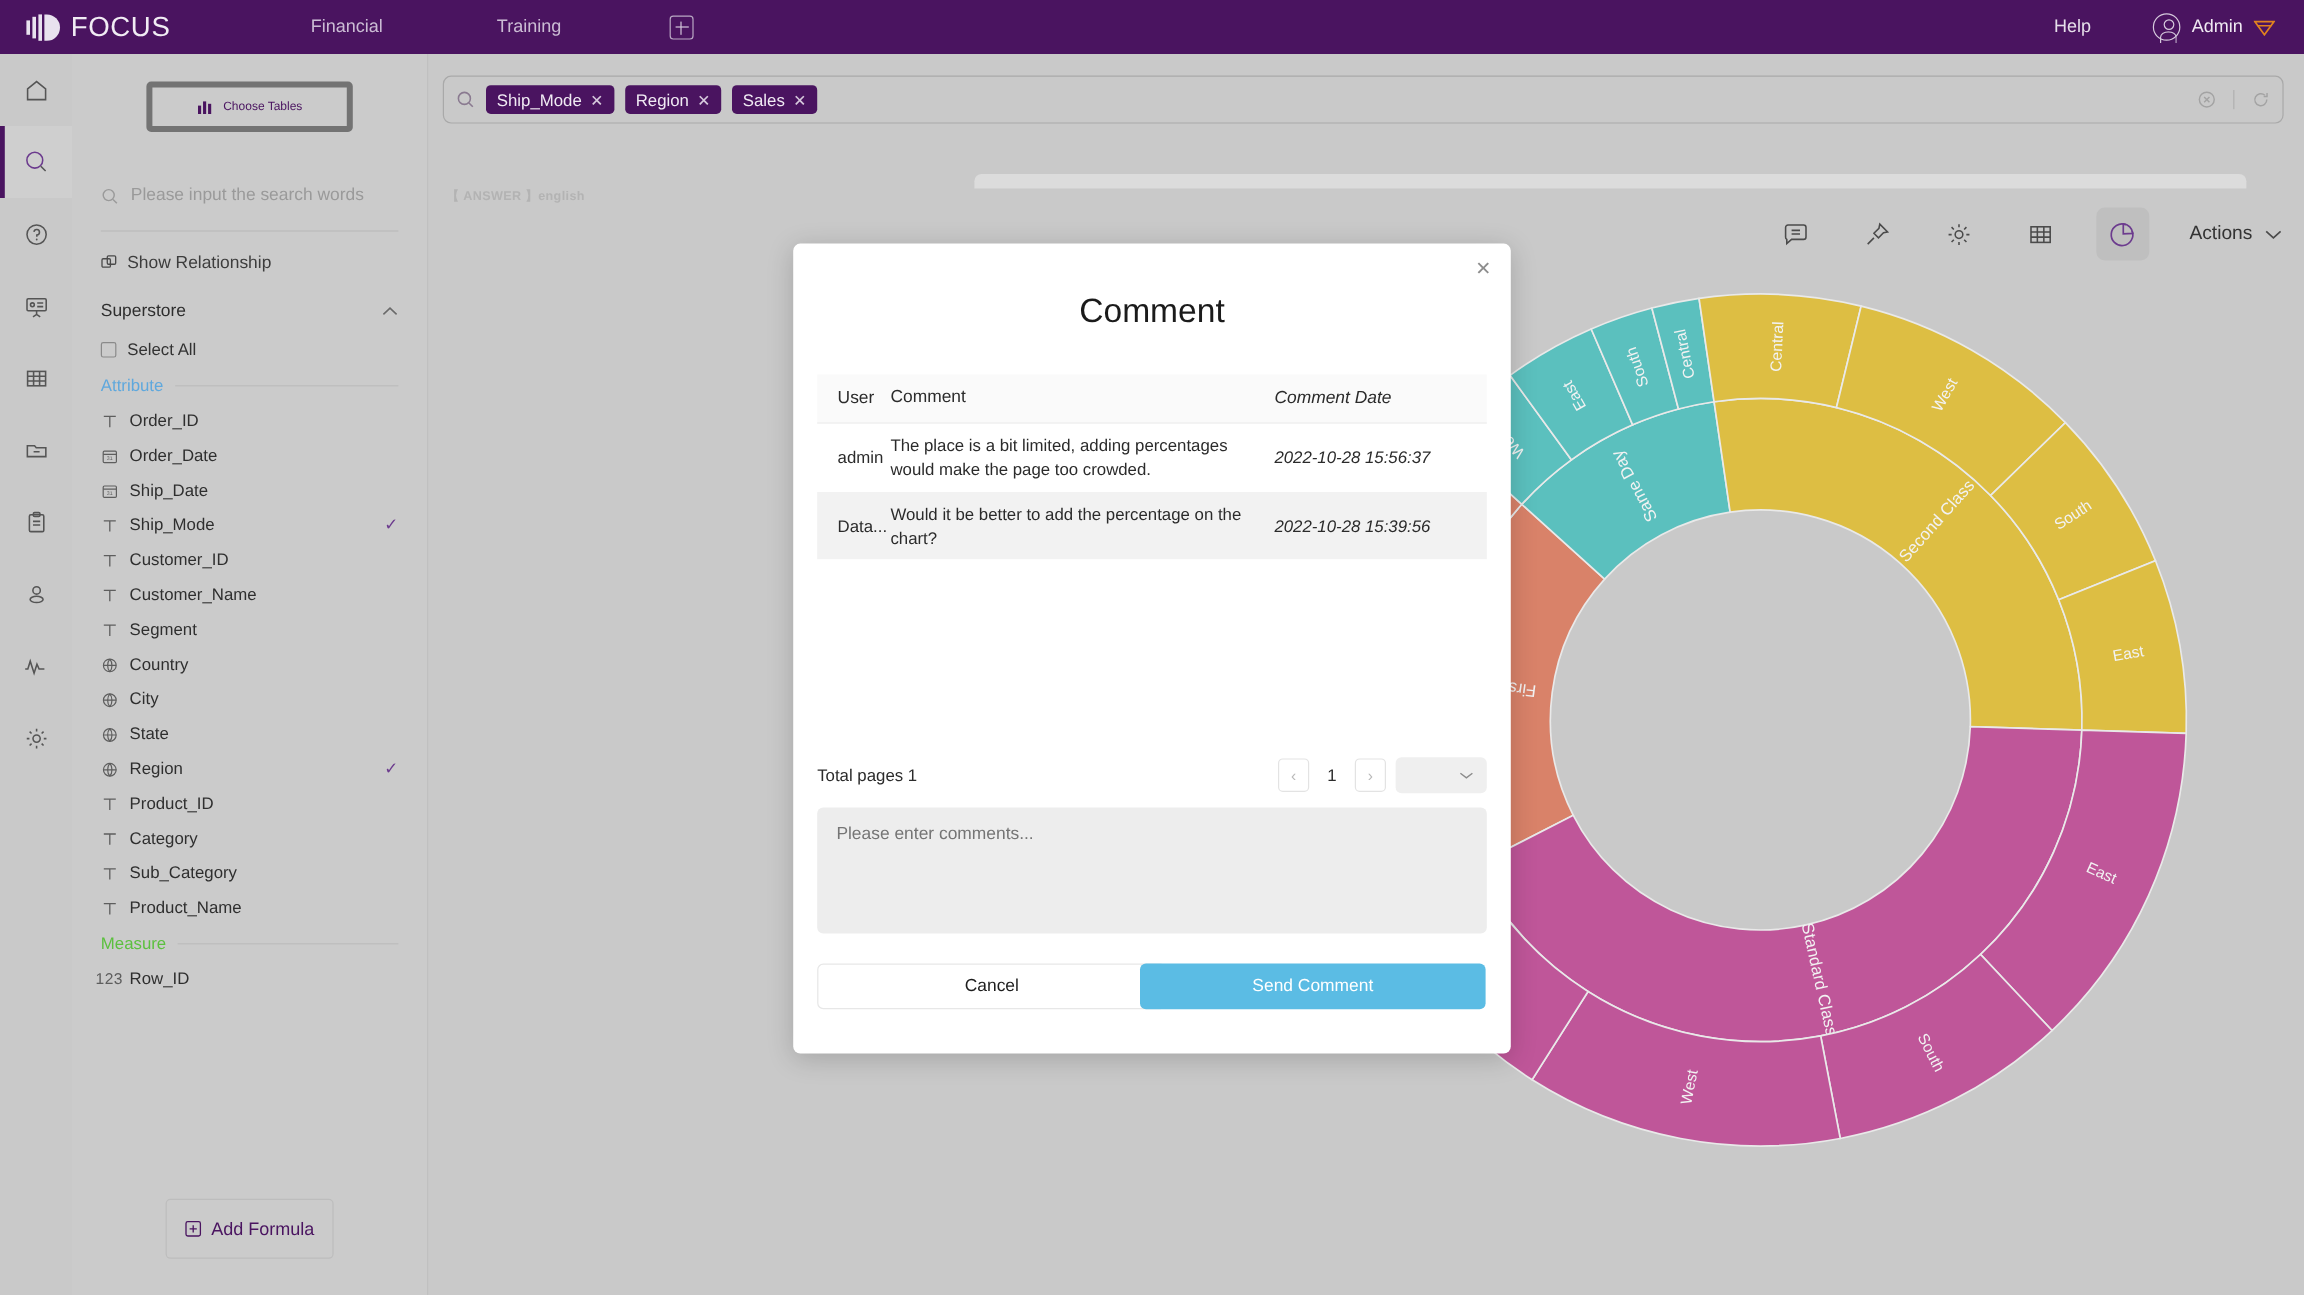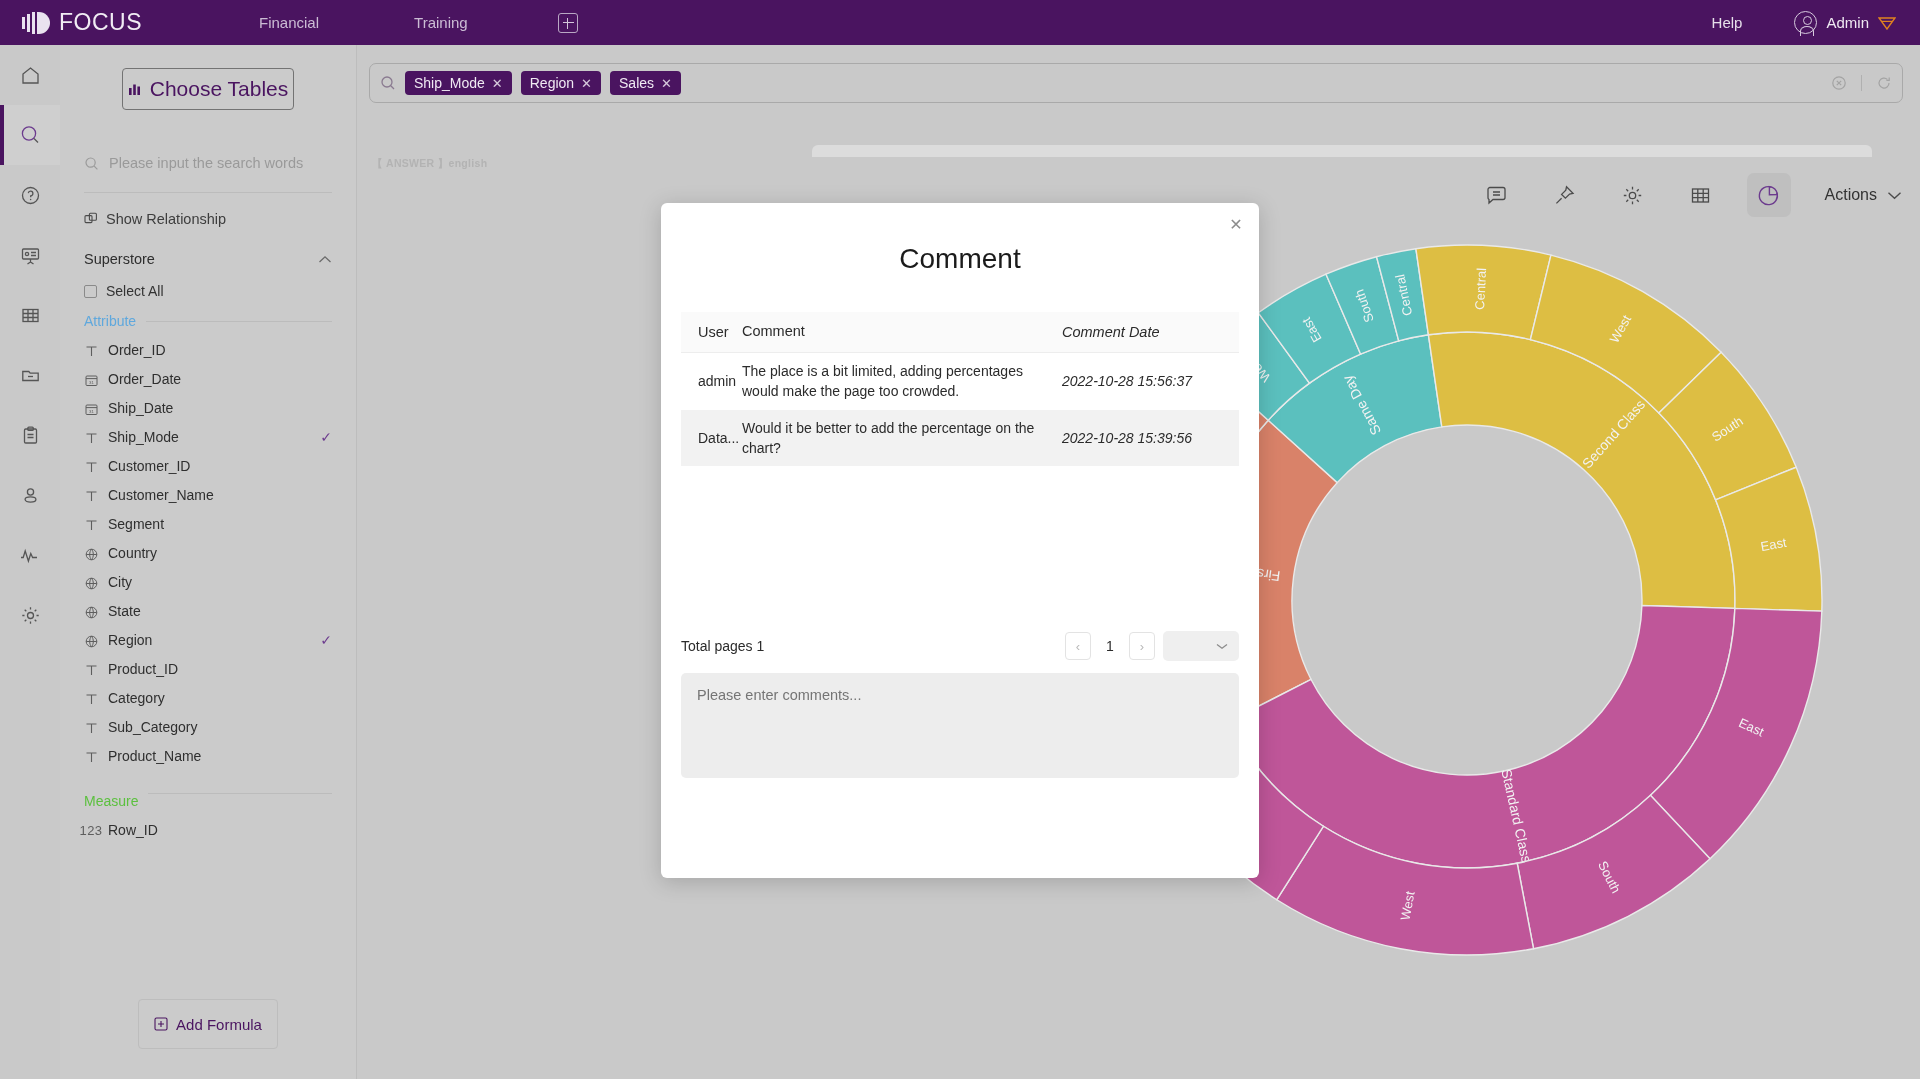--- a/index.html
+++ b/index.html
@@ -53,23 +53,23 @@
   .rail-item.active:before{
     content:"";position:absolute;left:0;top:0;width:4px;height:60px;background:#4a1460;
   }
   .rail-item svg{ display:block; }
   
   #leftpanel{
     position:absolute;left:60px;top:45px;width:297px;height:1034px;
     background:#cbcbcb;border-right:1px solid #bdbdbd;
   }
   #choose-tables{
-    margin:23px auto 0;width:172px;height:42px;border:1px solid #737373;border-radius:4px;
+    margin:23px auto 0;width:172px;height:42px;border:5px solid #737373;border-radius:4px;
     background:#cbcbcb;display:flex;align-items:center;justify-content:center;gap:7px;
-    color:#4a1460;font-size:21px;cursor:pointer;
+    color:#4a1460;font-size:10px;cursor:pointer;
   }
   #search-words{
     margin:38px 24px 0;display:flex;align-items:center;gap:10px;height:30px;
     color:#9a9a9a;font-size:14.5px;cursor:text;
   }
   .hr{ margin:14px 24px 0; height:1px; background:#bcbcbc; }
   #show-rel{
     margin:18px 24px 0; display:flex;align-items:center;gap:8px;
     font-size:14.5px;color:#3d3d3d;cursor:pointer;
   }
@@ -79,21 +79,21 @@
   }
   #select-all{
     margin:16px 24px 0;display:flex;align-items:center;gap:9px;font-size:14px;color:#333;cursor:pointer;
   }
   .cbox{ width:13px;height:13px;border:1px solid #8a8a8a;background:#cbcbcb;border-radius:2px;}
   .grouplabel{
     margin:14px 24px 0;display:flex;align-items:center;gap:10px;font-size:14px;
   }
   .grouplabel .ln{ flex:1;height:1px;background:#bcbcbc;}
   .g-attr{ color:#5fa8dd; }
-  .g-meas{ color:#5cc03f;margin-top:15px; }
+  .g-meas{ color:#5cc03f; }
   .field-row{
     margin:0 24px;height:29px;display:flex;align-items:flex-end;gap:10px;
     font-size:14px;color:#2f2f2f;cursor:pointer;
   }
   .field-row .fi{ width:14px;display:flex;justify-content:center;color:#5e5e5e;}
   .field-row .chk{ margin-left:auto;color:#6c3b8e; }
   #add-formula{
     position:absolute;left:50%;transform:translateX(-50%);bottom:30px;
     width:140px;height:50px;border:1px solid #bdbdbd;border-radius:4px;
     display:flex;align-items:center;justify-content:center;gap:8px;
@@ -638,14 +638,18 @@
         <span id="pg-size">
           <svg width="12" height="8" viewBox="0 0 12 8" fill="none" stroke="#8b8b8b" stroke-width="1.2">
               <path d="M1 2.4 L6 6.2 L11 2.4"></path>
             </svg>
         </span>
       </span>
     </div>
 
     <textarea id="comment-input" placeholder="Please enter comments..." style=""></textarea>
 
+    <div id="modal-actions">
+      <button id="cancel-btn">Cancel</button>
+      <button id="send-btn">Send Comment</button>
+    </div>
   </div>
 </div>
 
 </body></html>

